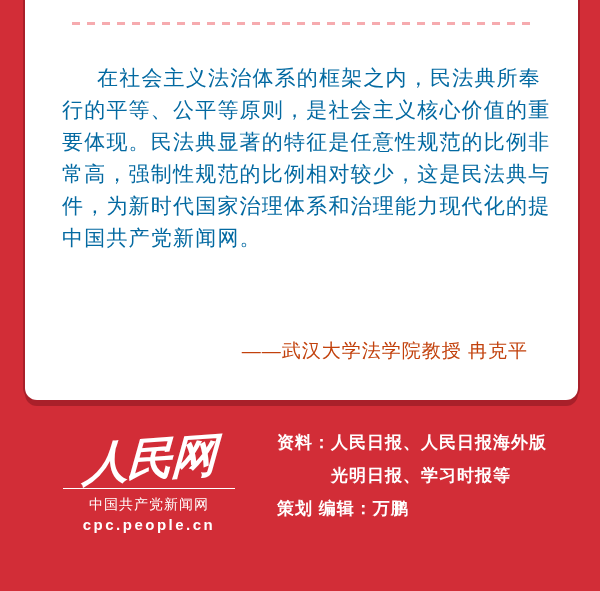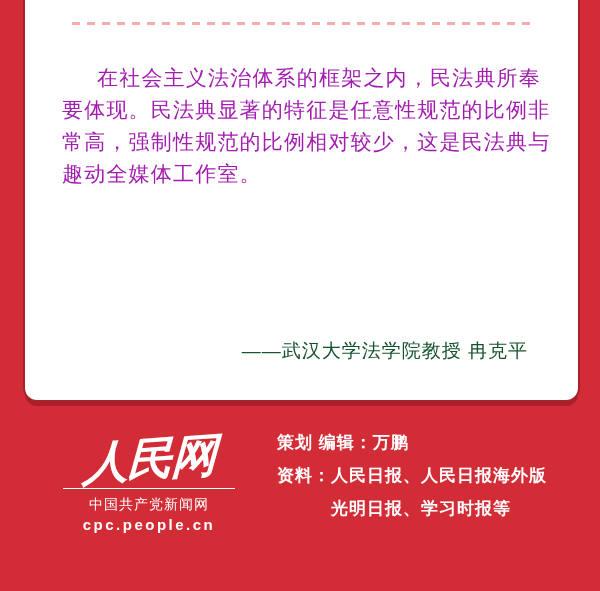--- a/index.html
+++ b/index.html
@@ -13,27 +13,27 @@
     position:absolute;left:25px;top:0;width:553px;height:400px;
     background:#ffffff;border-radius:0 0 12px 12px;
     box-shadow:-2px 0 0 #a9202a, 2px 0 0 #a9202a, 0 6px 0 #a9202a;
   }
   .dash-line{
     position:absolute;left:47px;top:22px;width:458px;height:3px;
     background:repeating-linear-gradient(90deg,#f6abaf 0,#f6abaf 8px,transparent 8px,transparent 15px);
   }
   .quote{
     position:absolute;left:37px;top:62px;width:500px;
-    font-size:21px;line-height:32px;color:#a21caf;letter-spacing:1.2px;
+    font-size:21px;line-height:32px;color:#0369a1;letter-spacing:1.2px;
   }
   .qline{height:32px;white-space:nowrap;}
   .qline.indent{padding-left:35px;}
   .attribution{
     position:absolute;right:50px;top:338px;
-    font-size:19px;color:#14532d;letter-spacing:1px;white-space:nowrap;
+    font-size:19px;color:#c2410c;letter-spacing:1px;white-space:nowrap;
   }
   
   .footer{position:absolute;left:0;top:400px;width:600px;height:191px;}
   .logo{
     position:absolute;left:63px;top:32px;width:172px;
     text-align:center;color:#ffffff;
   }
   .logo-brand{
     font-family:"DejaVu Serif",serif;font-style:italic;font-weight:bold;
     font-size:46px;line-height:54px;letter-spacing:-2px;
@@ -57,47 +57,49 @@
 </head>
 <body>
 
 <div class="stage">
 
   <div class="card">
     <div class="dash-line"></div>
 
     <div class="quote">
       <div class="qline indent">在社会主义法治体系的框架之内，民法典所奉</div>
+      <div class="qline">行的平等、公平等原则，是社会主义核心价值的重</div>
       <div class="qline">要体现。民法典显著的特征是任意性规范的比例非</div>
       <div class="qline">常高，强制性规范的比例相对较少，这是民法典与</div>
-      <div class="qline">趣动全媒体工作室。</div>
+      <div class="qline">件，为新时代国家治理体系和治理能力现代化的提</div>
+      <div class="qline">中国共产党新闻网。</div>
     </div>
 
     <div class="attribution">——武汉大学法学院教授 冉克平</div>
   </div>
 
   <div class="footer">
 
     <div class="logo">
       <div class="logo-brand">人民网</div>
       <div class="logo-rule"></div>
       <div class="logo-site">中国共产党新闻网</div>
       <div class="logo-domain">cpc.people.cn</div>
     </div>
 
     <div class="credits">
       <div class="credit-row">
-        <span class="credit-label">策划 编辑：</span>
-        <span class="credit-value">
-          <span class="credit-line">万鹏</span>
-        </span>
-      </div>
-      <div class="credit-row">
         <span class="credit-label">资料：</span>
         <span class="credit-value">
           <span class="credit-line">人民日报、人民日报海外版</span>
           <span class="credit-line">光明日报、学习时报等</span>
+        </span>
+      </div>
+      <div class="credit-row">
+        <span class="credit-label">策划 编辑：</span>
+        <span class="credit-value">
+          <span class="credit-line">万鹏</span>
         </span>
       </div>
     </div>
 
   </div>
 </div>
 
 </body></html>

